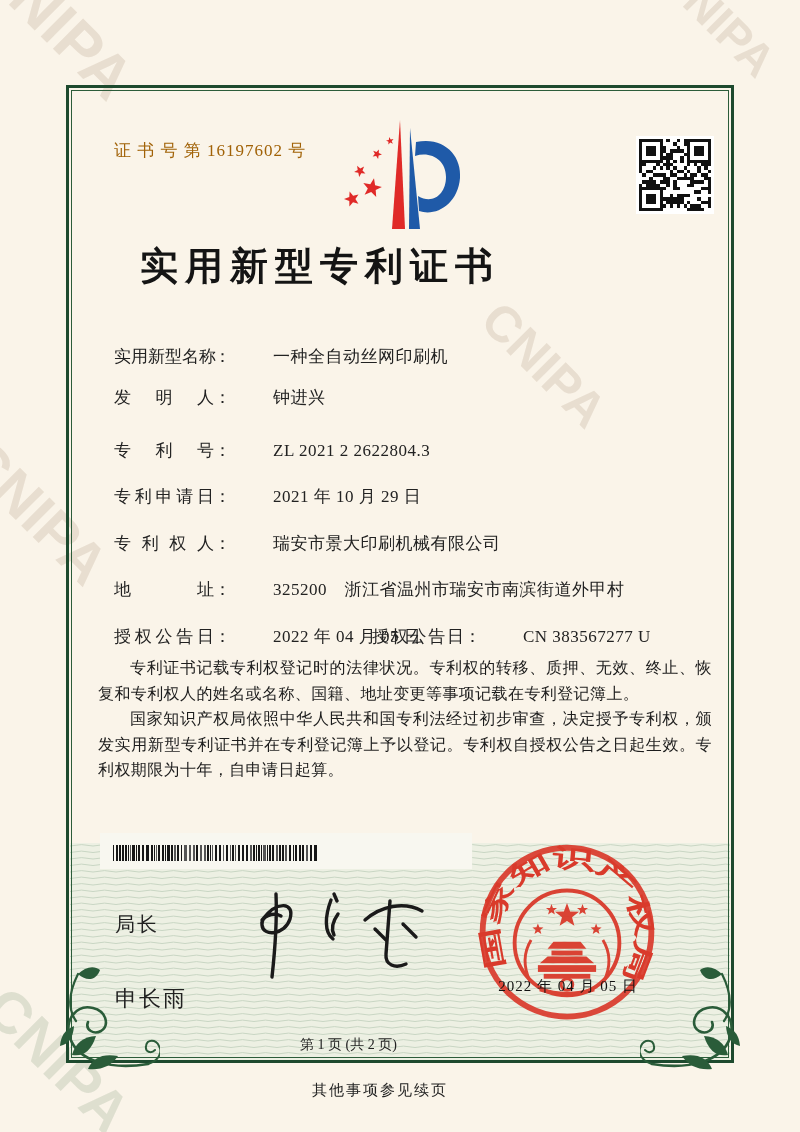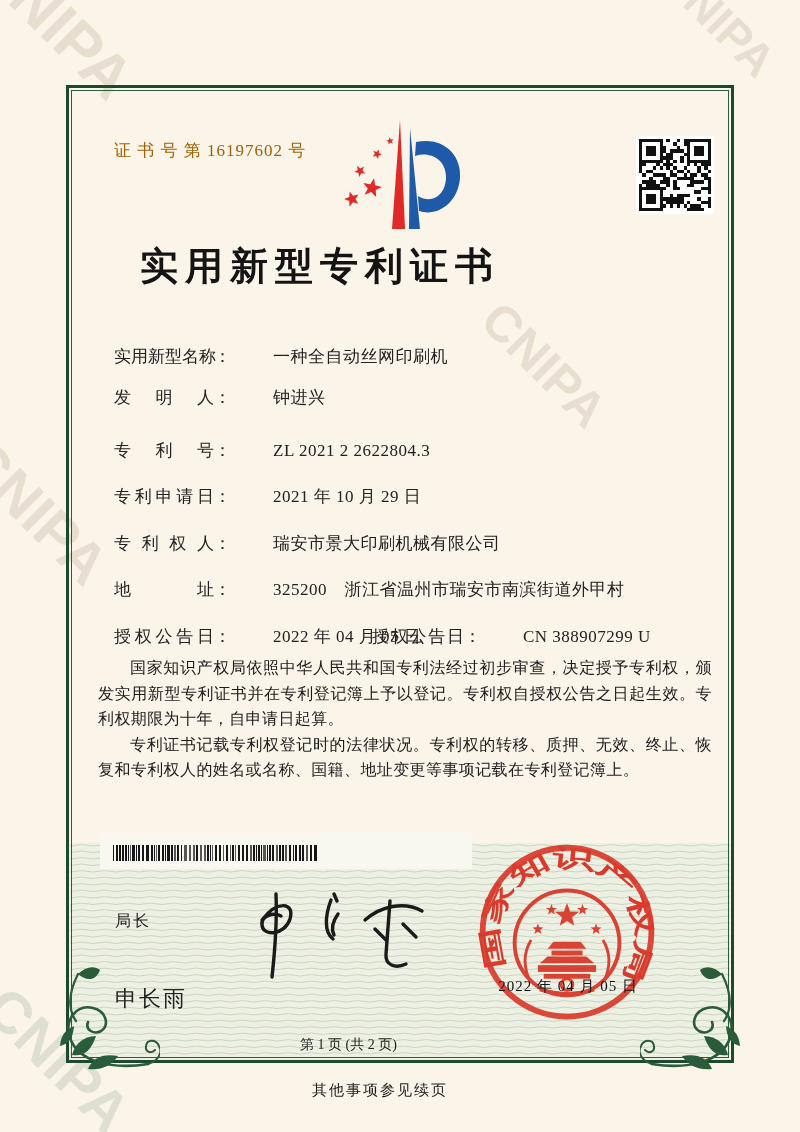--- a/index.html
+++ b/index.html
@@ -23,21 +23,21 @@
   .row{position:absolute;left:0;white-space:nowrap;}
   .row .lbl{display:inline-block;width:100px;text-align:justify;text-align-last:justify;vertical-align:bottom;}
   .row .colon{display:inline-block;margin-right:6px;}
   .row .val{letter-spacing:.5px;margin-left:36px;}
   .row.r0{top:0}.row.r1{top:41px}.row.r2{top:94px}.row.r3{top:140px}.row.r4{top:187px}.row.r5{top:233px}.row.r6{top:280px}
   .pair2{position:absolute;left:258px;top:0;white-space:nowrap;}
   .pair2 .lbl{display:inline-block;width:92px;text-align:justify;text-align-last:justify;}
   .paras{position:absolute;left:98px;top:655px;width:614px;font-size:16px;line-height:25.5px;color:#1c1c1c;
          text-align:justify;letter-spacing:.4px;}
   .paras p{margin:0;text-indent:2em;}
-  .sig-title{position:absolute;left:115px;top:911px;font-size:16px;color:#222;letter-spacing:2px;}
+  .sig-title{position:absolute;left:115px;top:911px;font-size:20px;color:#222;letter-spacing:2px;}
   .sig-name{position:absolute;left:115px;top:984px;font-size:22px;color:#222;letter-spacing:2px;}
   .seal-date{position:absolute;left:487px;top:977px;width:162px;text-align:center;font-size:15px;color:#111;
              letter-spacing:1px;z-index:6;}
   .pagenum{position:absolute;left:0;top:1036px;width:697px;text-align:center;font-size:14px;color:#222;}
   .contnote{position:absolute;left:0;top:1081px;width:760px;text-align:center;font-size:15px;color:#222;letter-spacing:2px;}
   
   .logo{position:absolute;left:330px;top:114px;width:140px;height:120px;}
   .qr{position:absolute;left:636px;top:136px;width:78px;height:78px;background:#fff;padding:3px;box-sizing:border-box;}
   .barcode{position:absolute;left:113px;top:845px;width:205px;height:16px;z-index:3;}
   .flourish{position:absolute;width:112px;height:108px;z-index:5;}
@@ -163,28 +163,28 @@
     </div>
     <div class="row r4">
       <span class="lbl">专利权人</span><span class="colon">：</span><span class="val">瑞安市景大印刷机械有限公司</span>
     </div>
     <div class="row r5">
       <span class="lbl">地址</span><span class="colon">：</span><span class="val">325200　浙江省温州市瑞安市南滨街道外甲村</span>
     </div>
     <div class="row r6">
       <span class="lbl">授权公告日</span><span class="colon">：</span><span class="val">2022 年 04 月 05 日</span>
       <span class="pair2">
-        <span class="lbl">授权公告日</span><span class="colon">：</span><span class="val">CN 388907299 U</span>
+        <span class="lbl">授权公告日</span><span class="colon">：</span><span class="val">CN 383567277 U</span>
       </span>
     </div>
   </div>
 
   <div class="paras">
+    <p>专利证书记载专利权登记时的法律状况。专利权的转移、质押、无效、终止、恢复和专利权人的姓名或名称、国籍、地址变更等事项记载在专利登记簿上。</p>
     <p>国家知识产权局依照中华人民共和国专利法经过初步审查，决定授予专利权，颁发实用新型专利证书并在专利登记簿上予以登记。专利权自授权公告之日起生效。专利权期限为十年，自申请日起算。</p>
-    <p>专利证书记载专利权登记时的法律状况。专利权的转移、质押、无效、终止、恢复和专利权人的姓名或名称、国籍、地址变更等事项记载在专利登记簿上。</p>
   </div>
 
   <svg class="barcode">
     <g id="barcode-bars">
         <rect x="0" y="0" width="1" height="16" fill="#161616"></rect>
         <rect x="3" y="0" width="2" height="16" fill="#161616"></rect>
         <rect x="6" y="0" width="2" height="16" fill="#161616"></rect>
         <rect x="9" y="0" width="2" height="16" fill="#161616"></rect>
         <rect x="12" y="0" width="2" height="16" fill="#161616"></rect>
         <rect x="15" y="0" width="1" height="16" fill="#161616"></rect>

